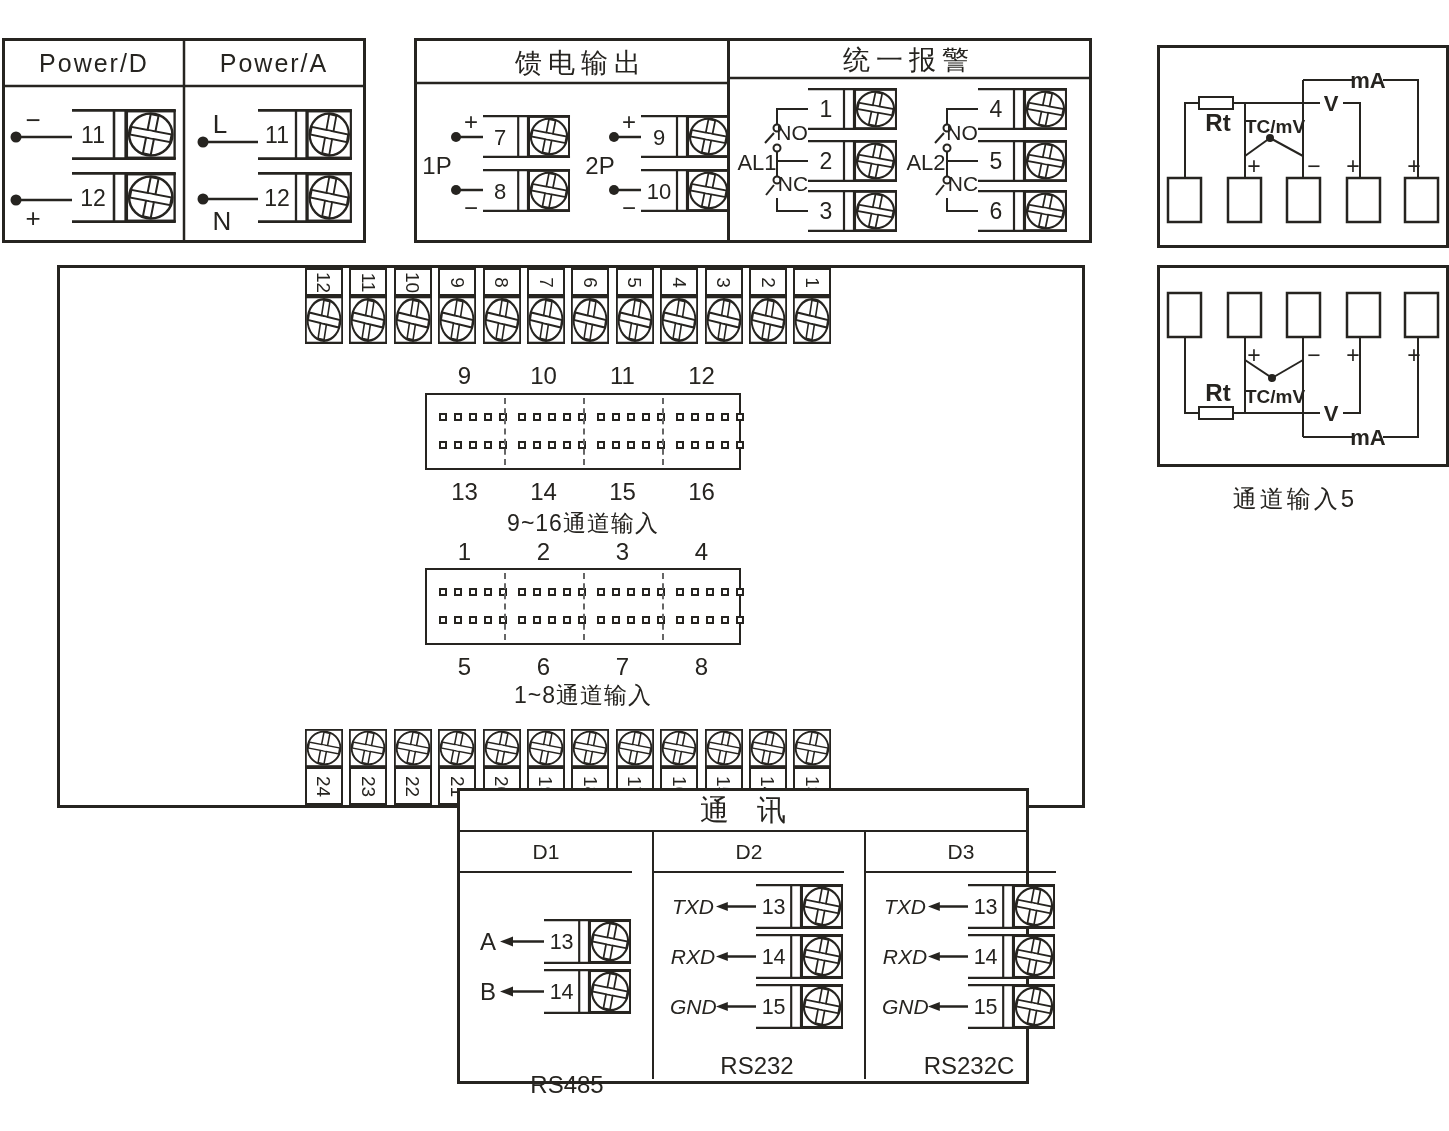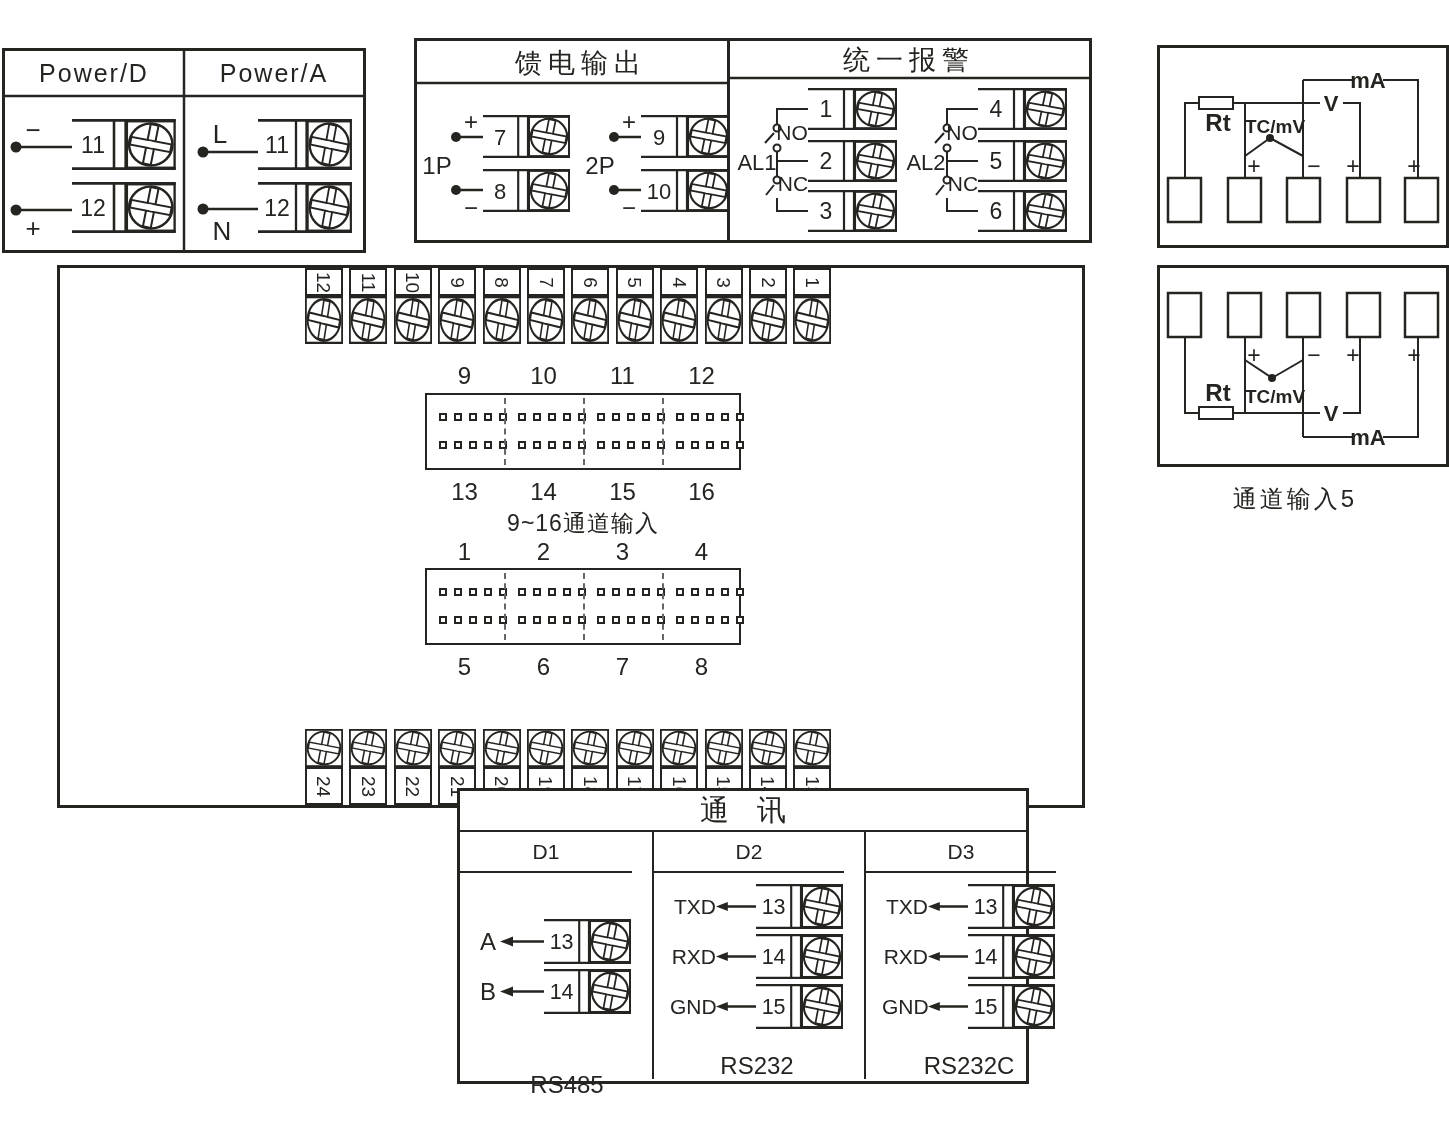--- a/index.html
+++ b/index.html
@@ -41,21 +41,21 @@
   .comm-body{position:relative;}
   .comm-rows{display:flex;flex-direction:column;gap:5px;}
   .comm-row{display:flex;align-items:center;height:45px;}
   .comm-label{display:inline-block;text-align:center;}
   .col-d1 .comm-rows{margin-top:46px;}
   .col-d1 .comm-row{padding-left:16px;}
   .col-d1 .comm-label{width:24px;font-size:24px;}
   .col-d1 .arrow{width:44px;height:13px;}
   .col-d23 .comm-rows{margin-top:11px;}
   .col-d23 .comm-row{padding-left:16px;}
-  .col-d23 .comm-label{width:46px;font-size:21px;text-align:right;}
+  .col-d23 .comm-label{width:46px;font-size:21px;text-align:center;font-style:italic;}
   .col-d23 .arrow{width:40px;height:13px;}
   .comm-term{width:88px;height:45px;}
   .comm-term text{font-size:22px;}
   .std{position:absolute;width:130px;text-align:center;font-size:24px;}
 
   .title-cjk{font-size:24px;letter-spacing:3px;}
 </style>
 </head>
 <body>
 
@@ -79,21 +79,21 @@
     </symbol>
     <symbol id="arrow-left" viewBox="0 0 44 13">
       <line x1="9" y1="6.5" x2="44" y2="6.5" stroke="#262420" stroke-width="2.6"></line>
       <polygon points="0,6.5 13,1.5 13,11.5" fill="#262420"></polygon>
     </symbol>
   </defs>
 </svg>
 
 <div id="canvas">
 
-  <div class="box" style="left:2px;top:48px;width:364px;height:205px;text-decoration:underline;">
+  <div class="box" style="left:2px;top:38px;width:364px;height:205px;text-decoration:underline;">
     <svg width="358" height="199" viewBox="3 3 358 199">
       <line class="wire3" x1="3" y1="48" x2="361" y2="48"></line>
       <line class="wire3" x1="182" y1="3" x2="182" y2="202"></line>
       <text x="92" y="34" text-anchor="middle" font-size="25" letter-spacing="2">Power/D</text>
       <text x="272" y="34" text-anchor="middle" font-size="25" letter-spacing="2">Power/A</text>
 
       <circle cx="14" cy="99" r="5.5" fill="#262420"></circle>
       <line class="wire3" x1="14" y1="99" x2="70" y2="99"></line>
       <text x="31" y="91" text-anchor="middle" font-size="26">−</text>
       <use href="#hterm" x="70" y="71" width="105" height="51"></use>
@@ -499,20 +499,21 @@
       <div class="sep" style="left:156px;"></div>
       <div class="sep" style="left:235px;"></div>
     </div>
     <div class="conn-labels" style="left:365px;top:385px;">
 
     <span>5</span>
         <span>6</span>
         <span>7</span>
         <span>8</span>
       </div>
+    <div class="caption" style="left:365px;top:412px;">1~8通道输入</div>
 
     <div class="strip strip-bottom" style="left:245px;bottom:0;">
 
         <div class="vterm">
           <svg class="vscrew" viewBox="0 0 44 44" preserveAspectRatio="none">
             <use href="#screw"></use>
           </svg>
           <div class="vnum">
             <span>24</span>
           </div>

